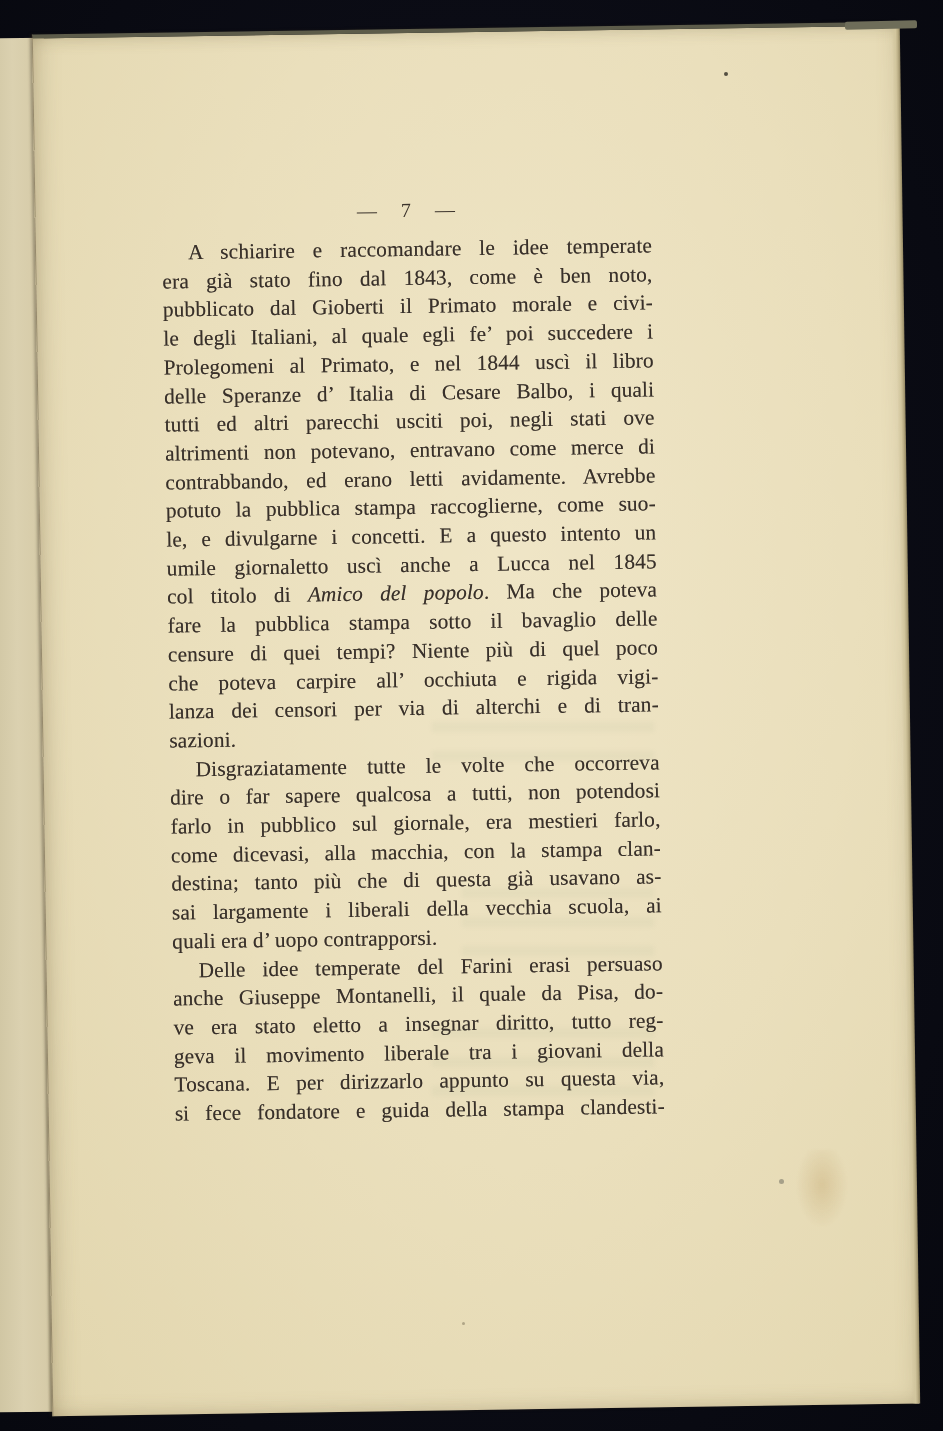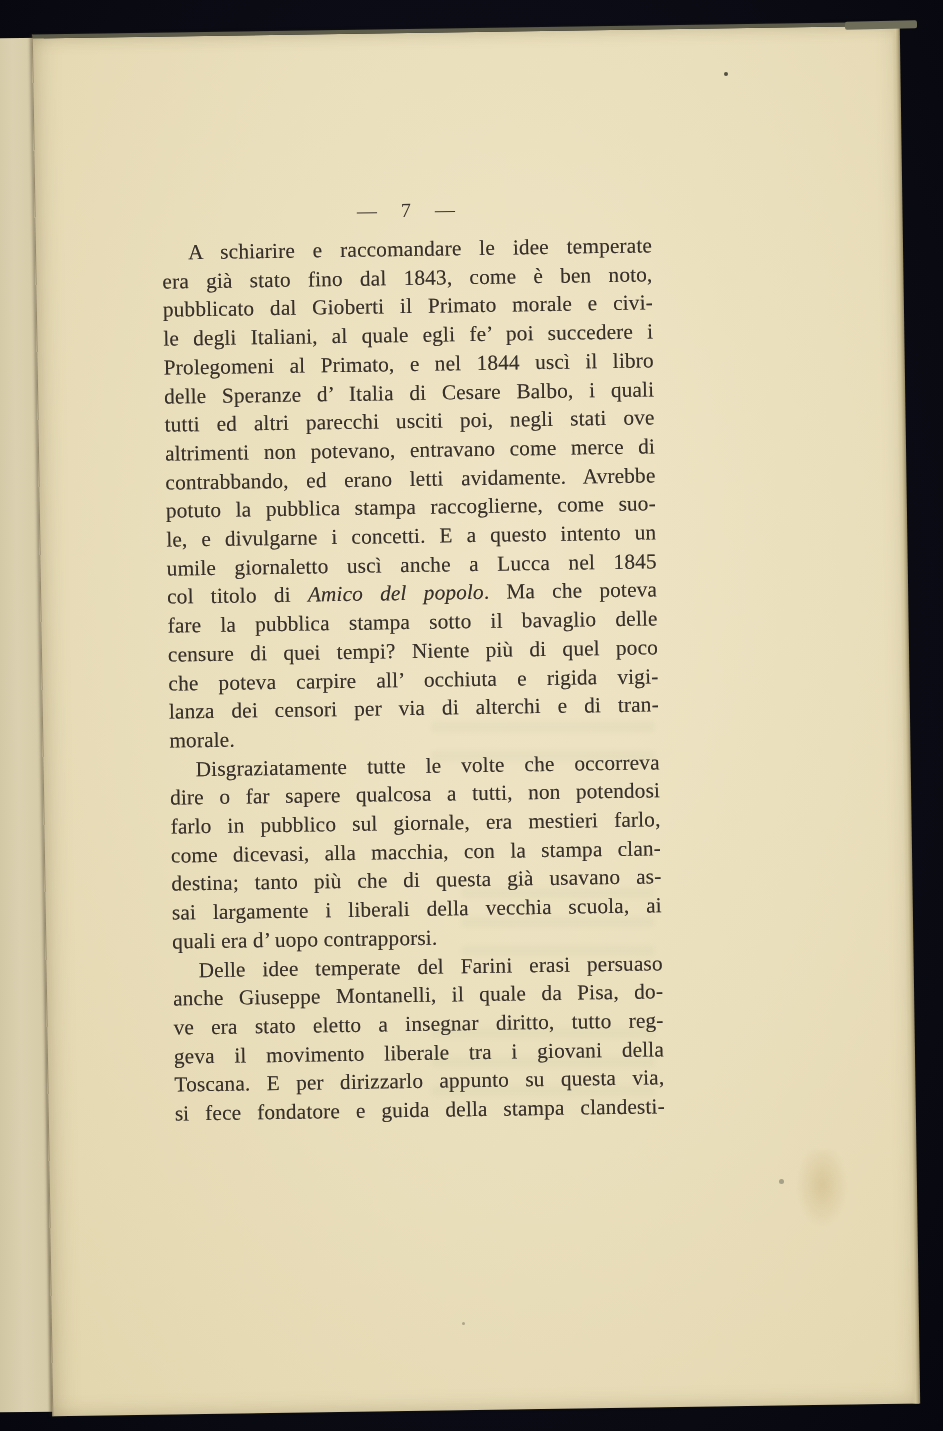--- a/index.html
+++ b/index.html
@@ -93,21 +93,21 @@
           <div class="line"><span>altrimenti non potevano, entravano come merce di</span></div>
           <div class="line"><span>contrabbando, ed erano letti avidamente. Avrebbe</span></div>
           <div class="line"><span>potuto la pubblica stampa raccoglierne, come suo-</span></div>
           <div class="line"><span>le, e divulgarne i concetti. E a questo intento un</span></div>
           <div class="line"><span>umile giornaletto uscì anche a Lucca nel 1845</span></div>
           <div class="line"><span>col titolo di </span><span class="it">Amico del popolo</span><span>. Ma che poteva</span></div>
           <div class="line"><span>fare la pubblica stampa sotto il bavaglio delle</span></div>
           <div class="line"><span>censure di quei tempi? Niente più di quel poco</span></div>
           <div class="line"><span>che poteva carpire all’ occhiuta e rigida vigi-</span></div>
           <div class="line"><span>lanza dei censori per via di alterchi e di tran-</span></div>
-          <div class="line end"><span>morale.</span></div>
+          <div class="line end"><span>sazioni.</span></div>
           <div class="line indent"><span>Disgraziatamente tutte le volte che occorreva</span></div>
           <div class="line"><span>dire o far sapere qualcosa a tutti, non potendosi</span></div>
           <div class="line"><span>farlo in pubblico sul giornale, era mestieri farlo,</span></div>
           <div class="line"><span>come dicevasi, alla macchia, con la stampa clan-</span></div>
           <div class="line"><span>destina; tanto più che di questa già usavano as-</span></div>
           <div class="line"><span>sai largamente i liberali della vecchia scuola, ai</span></div>
           <div class="line end"><span>quali era d’ uopo contrapporsi.</span></div>
           <div class="line indent"><span>Delle idee temperate del Farini erasi persuaso</span></div>
           <div class="line"><span>anche Giuseppe Montanelli, il quale da Pisa, do-</span></div>
           <div class="line"><span>ve era stato eletto a insegnar diritto, tutto reg-</span></div>

